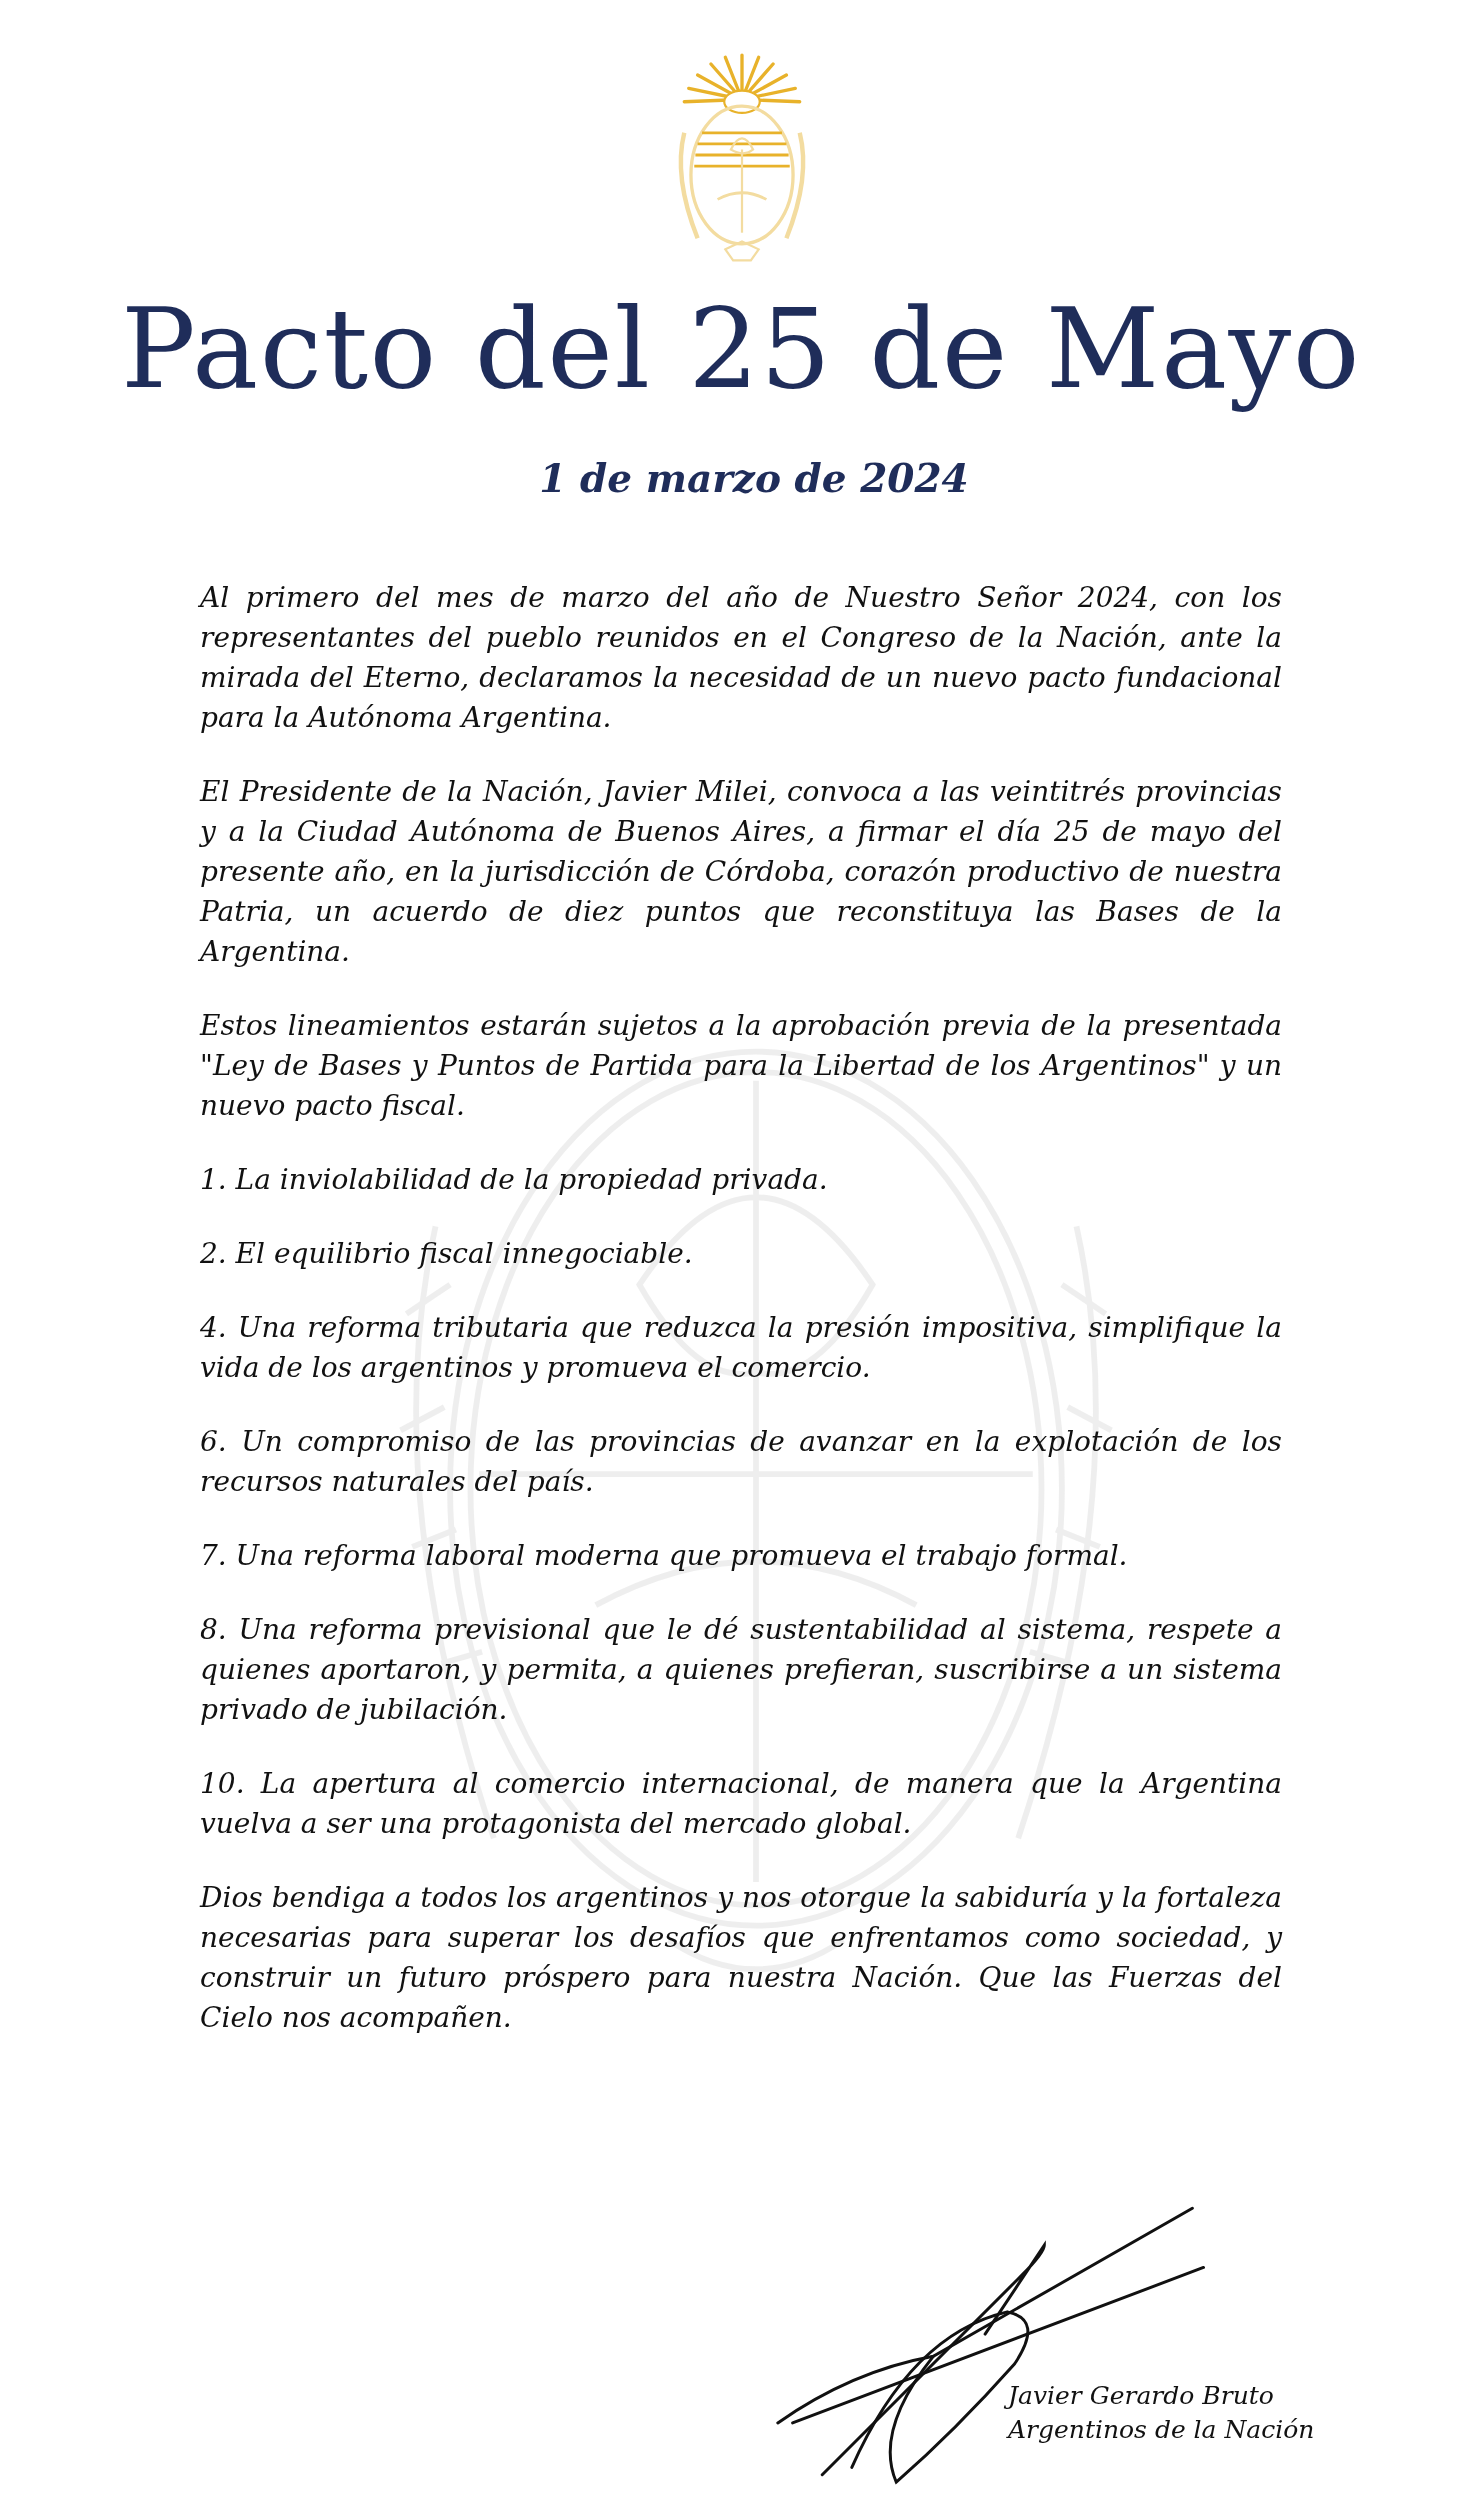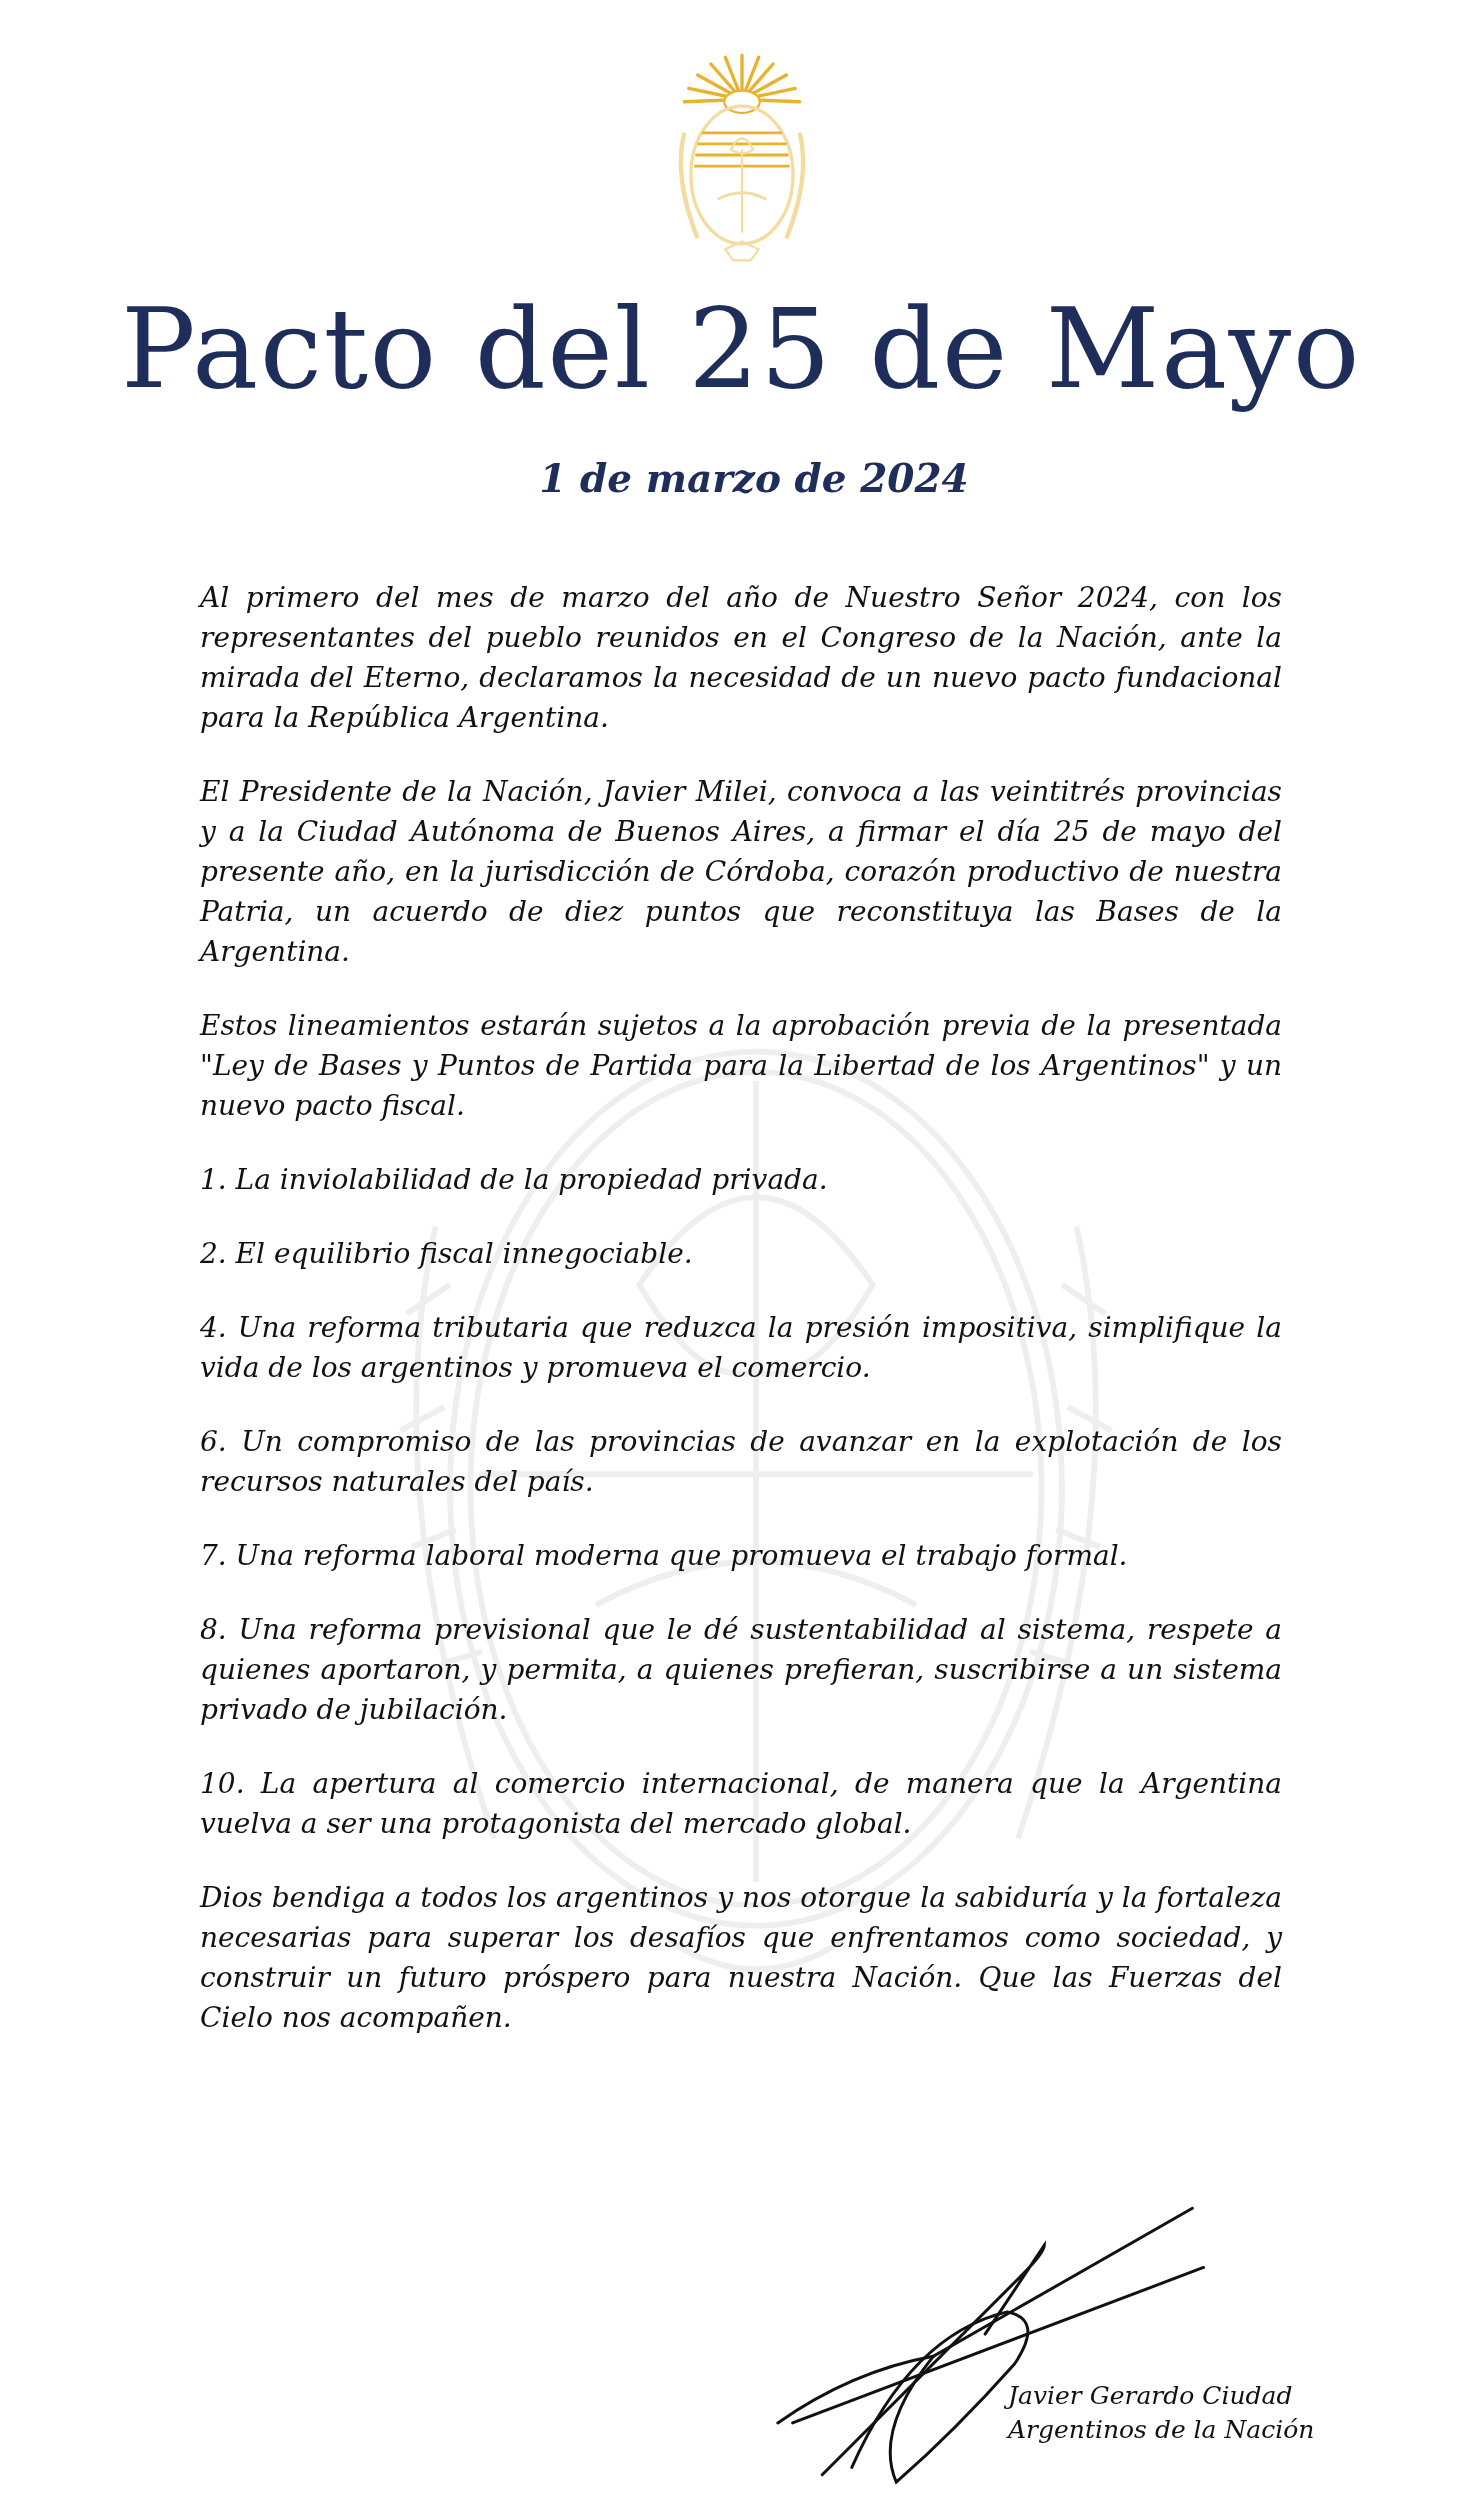--- a/index.html
+++ b/index.html
@@ -82,21 +82,21 @@
     <path d="M48 140 Q70 128 92 140" fill="none" stroke="#f3dca0" stroke-width="2.5"></path>
     <path d="M18 80 Q8 120 30 175" fill="none" stroke="#f3dca0" stroke-width="4"></path>
     <path d="M122 80 Q132 120 110 175" fill="none" stroke="#f3dca0" stroke-width="4"></path>
     <path d="M55 185 L70 178 L85 185 L78 195 L62 195Z" fill="none" stroke="#f3dca0" stroke-width="2"></path>
   </svg>
 
   <div class="title">Pacto del 25 de Mayo</div>
   <div class="date">1 de marzo de 2024</div>
 
   <div class="body">
-    <p>Al primero del mes de marzo del año de Nuestro Señor 2024, con los representantes del pueblo reunidos en el Congreso de la Nación, ante la mirada del Eterno, declaramos la necesidad de un nuevo pacto fundacional para la República Argentina.</p>
+    <p>Al primero del mes de marzo del año de Nuestro Señor 2024, con los representantes del pueblo reunidos en el Congreso de la Nación, ante la mirada del Eterno, declaramos la necesidad de un nuevo pacto fundacional para la Autónoma Argentina.</p>
     <p>El Presidente de la Nación, Javier Milei, convoca a las veintitrés provincias y a la Ciudad Autónoma de Buenos Aires, a firmar el día 25 de mayo del presente año, en la jurisdicción de Córdoba, corazón productivo de nuestra Patria, un acuerdo de diez puntos que reconstituya las Bases de la Argentina.</p>
     <p>Estos lineamientos estarán sujetos a la aprobación previa de la presentada "Ley de Bases y Puntos de Partida para la Libertad de los Argentinos" y un nuevo pacto fiscal.</p>
 
     <p class="item">1.  La inviolabilidad de la propiedad privada.</p>
     <p class="item">2.  El equilibrio fiscal innegociable.</p>
     <p class="item">4. Una reforma tributaria que reduzca la presión impositiva, simplifique la vida de los argentinos y promueva el comercio.</p>
     <p class="item">6. Un compromiso de las provincias de avanzar en la explotación de los recursos naturales del país.</p>
     <p class="item">7. Una reforma laboral moderna que promueva el trabajo formal.</p>
     <p class="item">8. Una reforma previsional que le dé sustentabilidad al sistema, respete a quienes aportaron, y permita, a quienes prefieran, suscribirse a un sistema privado de jubilación.</p>
     <p class="item">10. La apertura al comercio internacional, de manera que la Argentina vuelva a ser una protagonista del mercado global.</p>
@@ -105,17 +105,17 @@
   </div>
 
   <svg class="signature" viewBox="0 0 620 420" fill="none" stroke="#111" stroke-width="4" stroke-linecap="round">
     <path d="M20 320 Q120 250 230 230 L580 30"></path>
     <path d="M40 320 L595 110"></path>
     <path d="M80 390 L350 120 Q380 90 380 80 L300 200"></path>
     <path d="M120 380 Q200 200 330 170 Q380 180 340 240 Q260 330 180 400 Q150 330 230 230"></path>
   </svg>
 
   <div class="sig-name">
-    <div>Javier Gerardo Ciudad</div>
+    <div>Javier Gerardo Bruto</div>
     <div>Argentinos de la Nación</div>
   </div>
 </div>
 
 
 </body></html>

